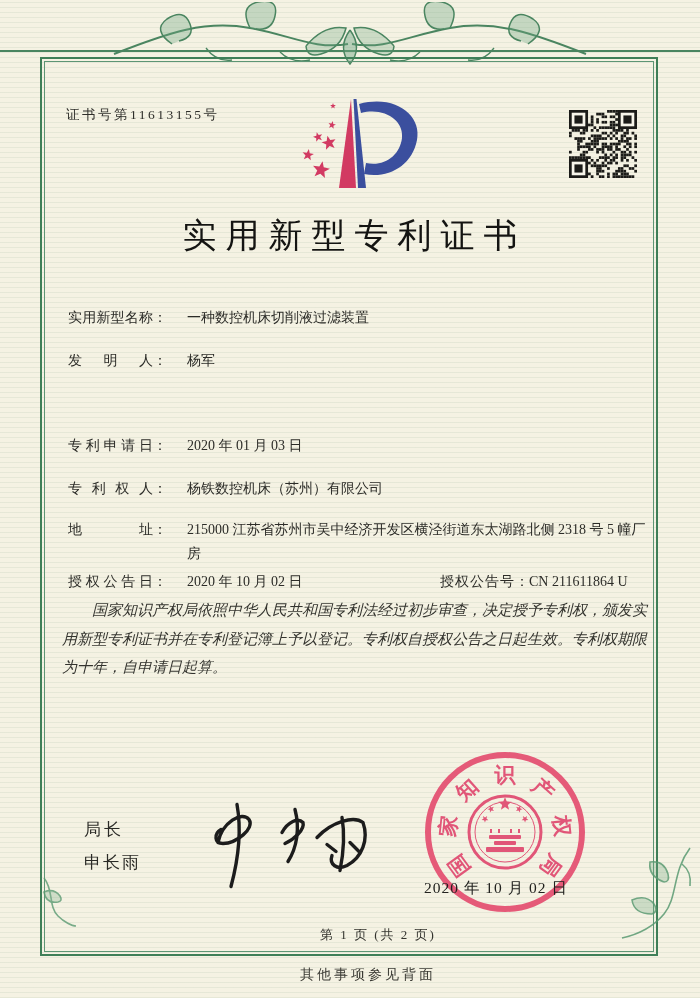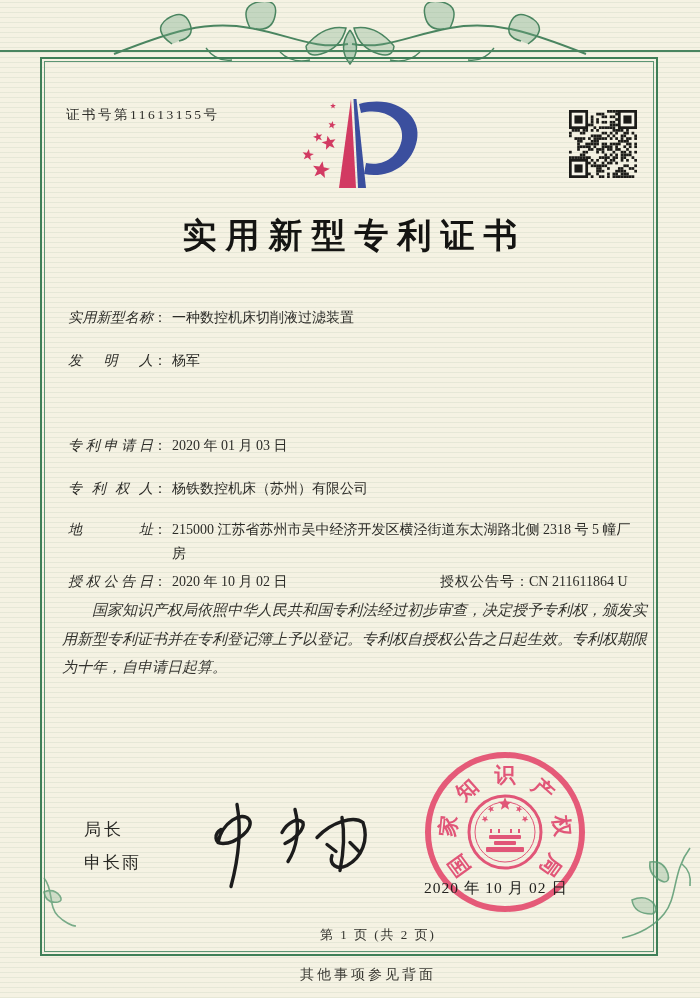--- a/index.html
+++ b/index.html
@@ -28,32 +28,31 @@
   }
   .frame-inner{position:absolute;inset:2px;border:1px solid #5d9574;}
   .cert-no{
     position:absolute;left:66px;top:106px;
     font-size:13.5px;letter-spacing:2.5px;color:#2e2e2a;
   }
   .logo{position:absolute;left:276px;top:92px;width:152px;height:110px;}
   .qr{position:absolute;left:569px;top:110px;width:68px;height:68px;}
   .title{
     position:absolute;left:0;top:213px;width:700px;
-    text-align:center;font-size:34px;font-weight:700;
+    text-align:center;font-size:34px;font-weight:400;
     letter-spacing:9px;color:#141412;text-indent:9px;
   }
   .field{position:absolute;left:68px;font-size:14px;line-height:24px;color:#2c2c28;width:600px;}
   .field .lbl{
     display:inline-block;width:85px;
     text-align:justify;text-align-last:justify;
     vertical-align:top;
-    font-style:italic;
   }
   .field .colon{vertical-align:top;}
-  .field .val{display:inline-block;vertical-align:top;margin-left:5px;}
+  .field .val{display:inline-block;vertical-align:top;margin-left:20px;}
   .field .val.addr{width:462px;}
   .field .grant{position:absolute;left:372px;top:0;}
   .field .grant .lbl2{letter-spacing:1px;}
   .paras{
     position:absolute;left:62px;top:596px;width:586px;
     font-size:15px;line-height:28.5px;color:#33332e;font-style:italic;
   }
   .paras p{margin:0;text-indent:2em;}
   .officer-title{position:absolute;left:84px;top:818px;font-size:17px;letter-spacing:3px;color:#2b2b27;text-align:right;}
   .officer-name{position:absolute;left:84px;top:851px;font-size:17px;letter-spacing:2px;color:#2b2b27;}

